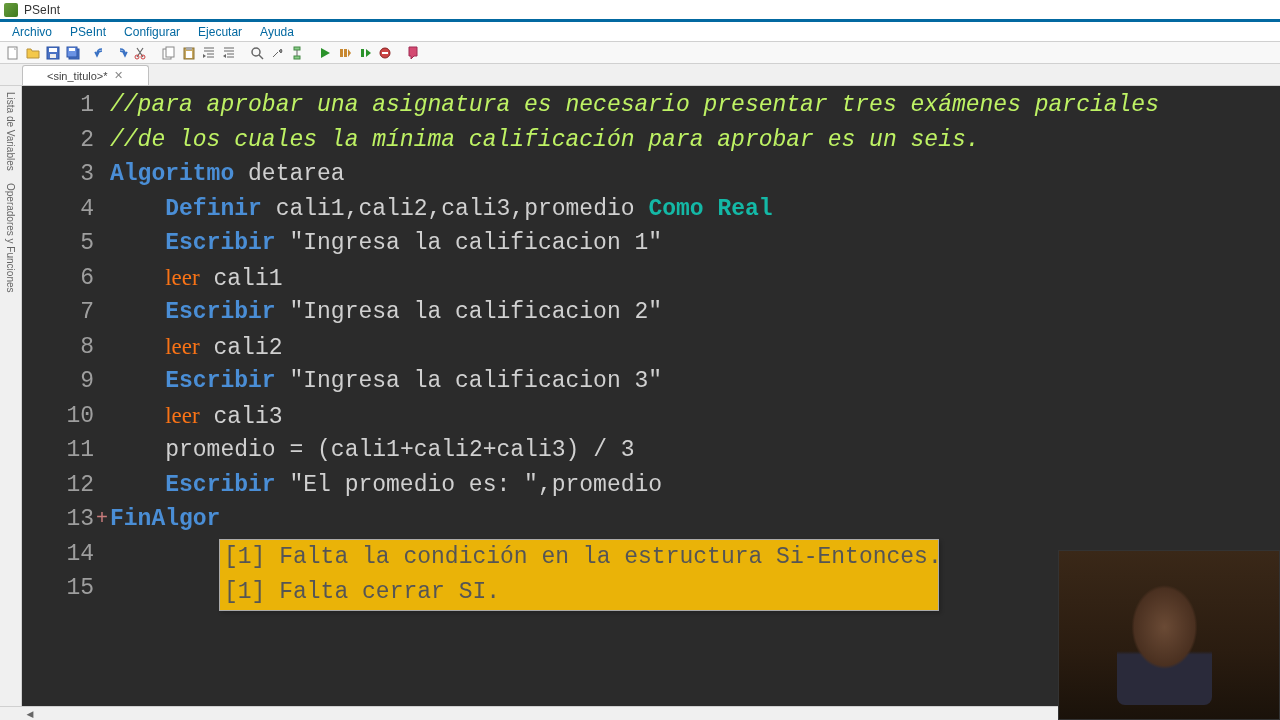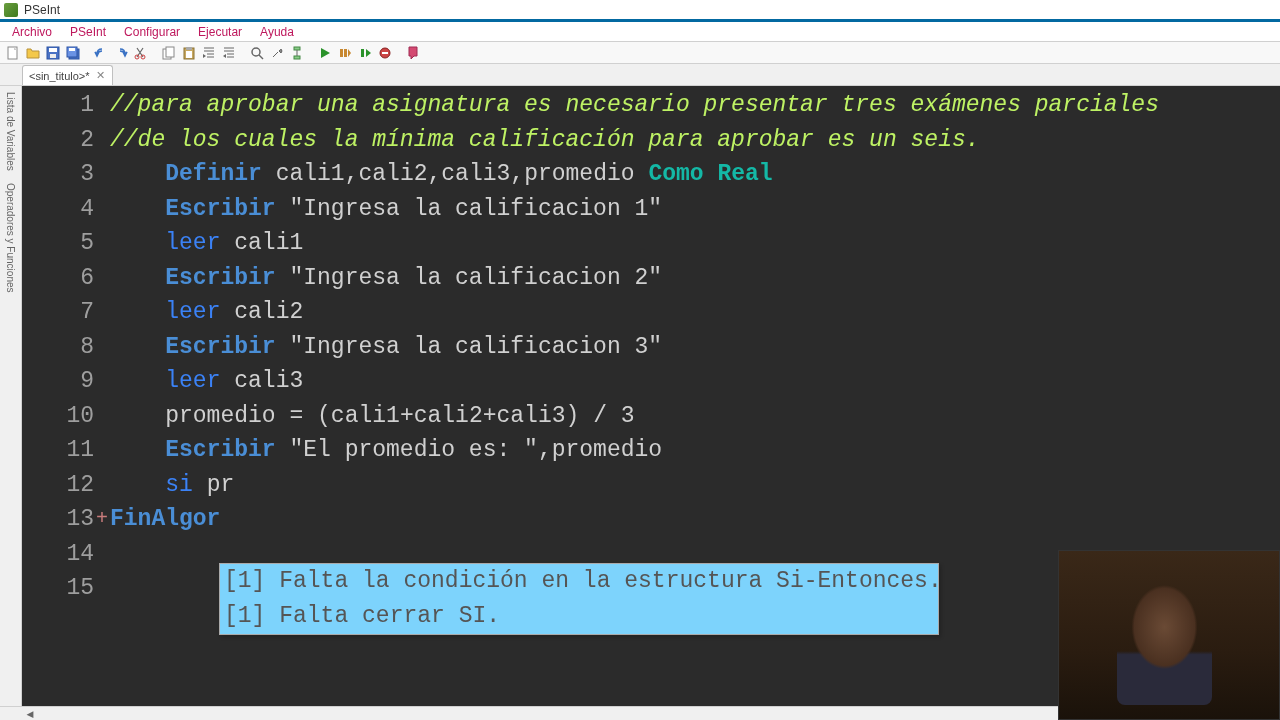--- a/index.html
+++ b/index.html
@@ -29,21 +29,21 @@
 .titlebar-text { font-size: 12px; color: #333; }
 .menubar {
   height: 20px;
   background: #fff;
   display: flex;
   align-items: center;
   padding: 0 4px;
   gap: 2px;
   border-bottom: 1px solid #d0d0d0;
 }
-.menuitem { padding: 2px 8px; font-size: 12px; color: #be185d; cursor: default; }
+.menuitem { padding: 2px 8px; font-size: 12px; color: #0369a1; cursor: default; }
 .toolbar {
   height: 22px;
   background: #f8f8f8;
   display: flex;
   align-items: center;
   padding: 0 4px;
   gap: 2px;
   border-bottom: 1px solid #d0d0d0;
 }
 .tb-btn {
@@ -60,21 +60,21 @@
   align-items: flex-end;
   padding-left: 22px;
   border-bottom: 1px solid #d0d0d0;
 }
 .tab {
   height: 20px;
   background: #fff;
   border: 1px solid #c0c0c0;
   border-bottom: none;
   border-radius: 3px 3px 0 0;
-  padding: 0 6px;
+  padding: 0 24px;
   display: flex;
   align-items: center;
   gap: 6px;
   font-size: 11px;
   color: #444;
 }
 .tab-close {
   width: 10px; height: 10px;
   display: flex; align-items: center; justify-content: center;
   color: #888;
@@ -128,38 +128,38 @@
 }
 .code-area {
   position: absolute;
   left: 88px;
   top: 2px;
   right: 0;
 }
 .code-line { white-space: pre; color: #d0d0d0; height: 34.5px; }
 .tok-comment { color: #bef264; font-style: italic; }
 .tok-kw { color: #4a8ed6; font-weight: bold; }
-.tok-kw2 { color: #3b82f6; }
+.tok-kw2 { color: #f97316; font-family: Liberation Serif, serif; }
 .tok-type { color: #14b8a6; font-weight: bold; }
 .tok-str { color: #d0d0d0; }
 .tok-id { color: #d0d0d0; }
 .tok-op { color: #d0d0d0; }
 .tok-num { color: #d0d0d0; }
 .error-tooltip {
   position: absolute;
-  background: #7dd3fc;
+  background: #eab308;
   color: #555;
   font-family: "Consolas","Courier New",monospace;
   font-size: 23px;
   line-height: 35px;
   padding: 0 4px;
   border: 1px solid #aaa;
   box-shadow: 2px 2px 4px rgba(0,0,0,0.2);
   left: 197px;
-  top: 477px;
+  top: 453px;
   width: 720px;
 }
 .error-tooltip div { white-space: pre; }
 .hscroll {
   height: 14px;
   background: #f0f0f0;
   border-top: 1px solid #d0d0d0;
   display: flex;
   align-items: center;
 }
@@ -354,30 +354,30 @@
         <div class="ln">10</div>
         <div class="ln">11</div>
         <div class="ln">12</div>
         <div class="ln err">13</div>
         <div class="ln">14</div>
         <div class="ln">15</div>
       </div>
     <div class="code-area" id="codearea">
         <div class="code-line"><span class="tok-comment">//para aprobar una asignatura es necesario presentar tres exámenes parciales</span></div>
         <div class="code-line"><span class="tok-comment">//de los cuales la mínima calificación para aprobar es un seis.</span></div>
+        <div class="code-line"><span class="tok-kw">Algoritmo</span><span class="tok-id"> detarea</span></div>
         <div class="code-line"><span class="tok-id">    </span><span class="tok-kw">Definir</span><span class="tok-id"> cali1</span><span class="tok-op">,</span><span class="tok-id">cali2</span><span class="tok-op">,</span><span class="tok-id">cali3</span><span class="tok-op">,</span><span class="tok-id">promedio </span><span class="tok-type">Como Real</span></div>
         <div class="code-line"><span class="tok-id">    </span><span class="tok-kw">Escribir</span><span class="tok-str"> "Ingresa la calificacion 1"</span></div>
         <div class="code-line"><span class="tok-id">    </span><span class="tok-kw2">leer</span><span class="tok-id"> cali1</span></div>
         <div class="code-line"><span class="tok-id">    </span><span class="tok-kw">Escribir</span><span class="tok-str"> "Ingresa la calificacion 2"</span></div>
         <div class="code-line"><span class="tok-id">    </span><span class="tok-kw2">leer</span><span class="tok-id"> cali2</span></div>
         <div class="code-line"><span class="tok-id">    </span><span class="tok-kw">Escribir</span><span class="tok-str"> "Ingresa la calificacion 3"</span></div>
         <div class="code-line"><span class="tok-id">    </span><span class="tok-kw2">leer</span><span class="tok-id"> cali3</span></div>
         <div class="code-line"><span class="tok-id">    promedio </span><span class="tok-op">=</span><span class="tok-id"> (cali1</span><span class="tok-op">+</span><span class="tok-id">cali2</span><span class="tok-op">+</span><span class="tok-id">cali3) </span><span class="tok-op">/</span><span class="tok-num"> 3</span></div>
         <div class="code-line"><span class="tok-id">    </span><span class="tok-kw">Escribir</span><span class="tok-str"> "El promedio es: "</span><span class="tok-op">,</span><span class="tok-id">promedio</span></div>
-        <div class="code-line"><span class="tok-id">    </span><span class="tok-kw2">si</span><span class="tok-id"> pr</span></div>
         <div class="code-line"><span class="tok-kw">FinAlgor</span></div>
         <div class="code-line">&nbsp;</div>
       </div>
     <div class="error-tooltip">
       <div>[1] Falta la condición en la estructura Si-Entonces.</div>
       <div>[1] Falta cerrar SI.</div>
     </div>
   </div>
 </div>
 

